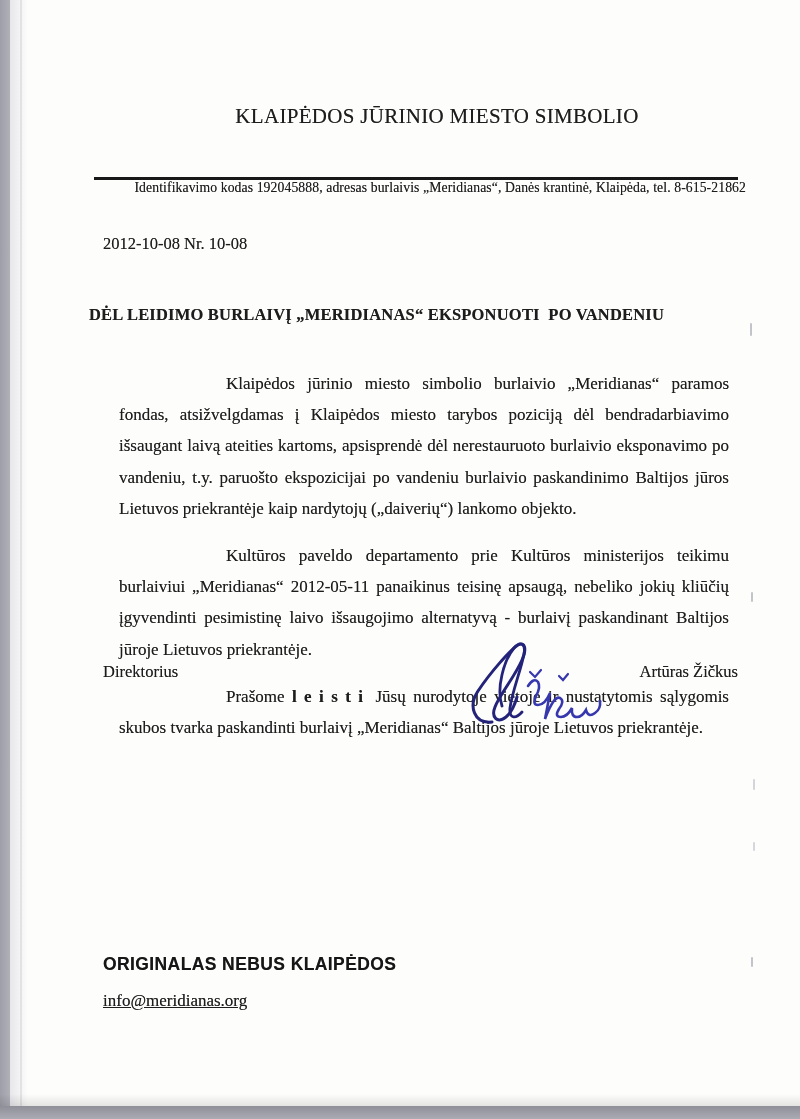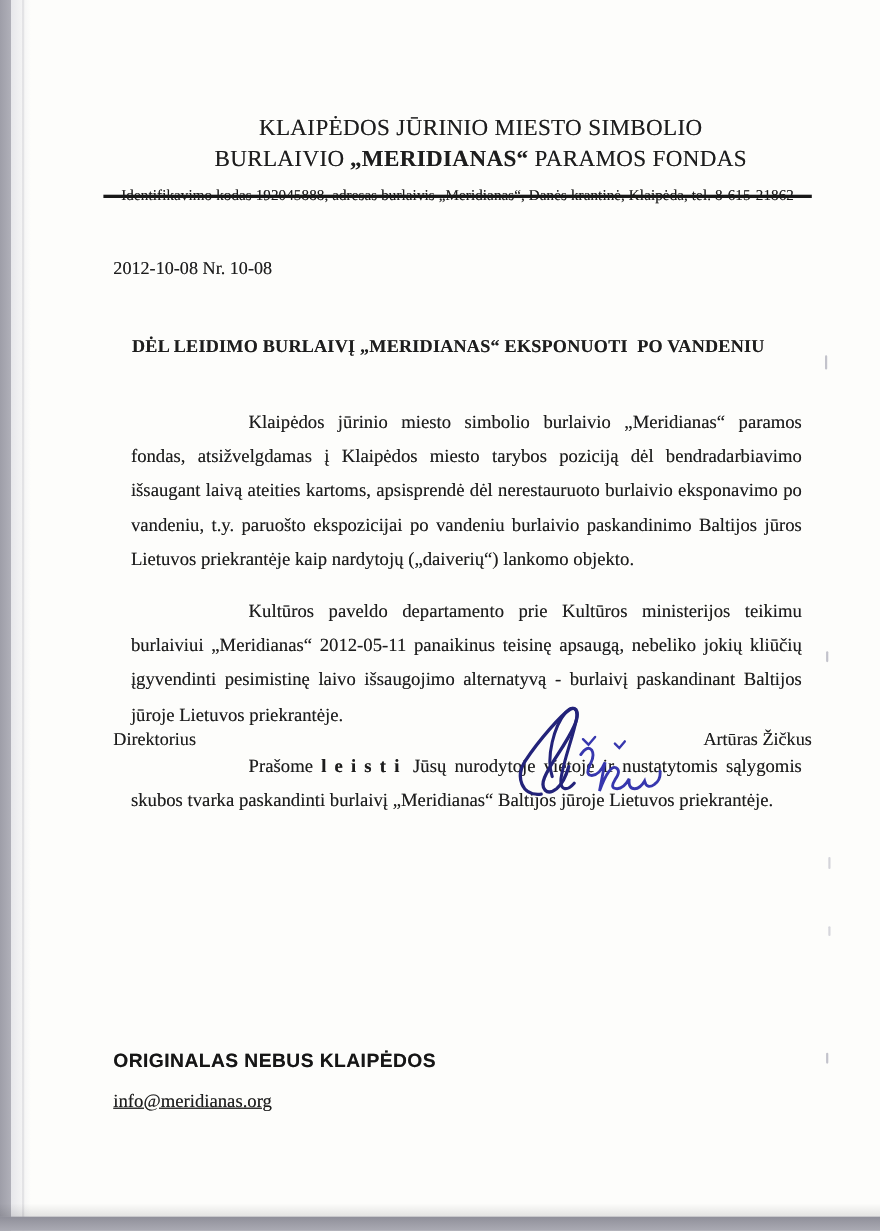--- a/index.html
+++ b/index.html
@@ -26,29 +26,29 @@
   .t4{left:753px;top:842px;width:2px;height:9px;background:#d6d6dc;}
   .t5{left:751px;top:957px;width:2px;height:10px;}
 
   .txt{text-shadow:0 0 .4px rgba(20,20,20,.55);}
 
   
   .title-block{position:absolute;top:102px;left:117px;width:640px;text-align:center;
     font-size:21px;line-height:28px;letter-spacing:.3px;}
   .title-bold{font-weight:bold;margin-left:5px;}
   .head-rule{position:absolute;top:177px;left:94px;width:644px;height:3px;background:#181818;}
-  .contact-line{position:absolute;top:170px;left:86px;width:660px;text-align:center;
+  .contact-line{position:absolute;top:180px;left:86px;width:660px;text-align:right;
     font-size:13.7px;letter-spacing:.1px;}
 
   
   .ref-row{position:absolute;top:234px;left:103px;width:635px;display:flex;
     justify-content:space-between;font-size:16.5px;}
 
   
-  .subject{position:absolute;top:305px;left:120px;width:640px;font-weight:bold;
+  .subject{position:absolute;top:305px;left:89px;width:640px;font-weight:bold;
     font-size:16.5px;letter-spacing:.2px;white-space:pre-wrap;}
 
   
   .body-block{position:absolute;top:352px;left:103px;width:642px;
     font-size:17px;line-height:31.2px;text-align:justify;}
   .body-block p{margin:16px;text-indent:107px;}
   .leisti{font-weight:bold;}
   .after-leisti{margin-left:5px;}
 
   
@@ -72,21 +72,20 @@
 <div class="scan-shadow-bottom"></div>
 <div class="scan-edge-bottom"></div>
 <div class="tick t1"></div>
 <div class="tick t2"></div>
 <div class="tick t3"></div>
 <div class="tick t4"></div>
 <div class="tick t5"></div>
 
 <div class="title-block txt">
   <div>KLAIPĖDOS JŪRINIO MIESTO SIMBOLIO</div>
-  <div><span>BURLAIVIO</span><span class="title-bold">„MERIDIANAS“</span><span> PARAMOS FONDAS</span></div>
 </div>
 <div class="head-rule"></div>
 <div class="contact-line txt">Identifikavimo kodas 192045888, adresas burlaivis „Meridianas“, Danės krantinė, Klaipėda, tel. 8-615-21862</div>
 
 <div class="ref-row txt">
   <span>2012-10-08 Nr. 10-08</span>
 </div>
 
 <div class="subject txt">DĖL LEIDIMO BURLAIVĮ „MERIDIANAS“ EKSPONUOTI  PO VANDENIU</div>
 

